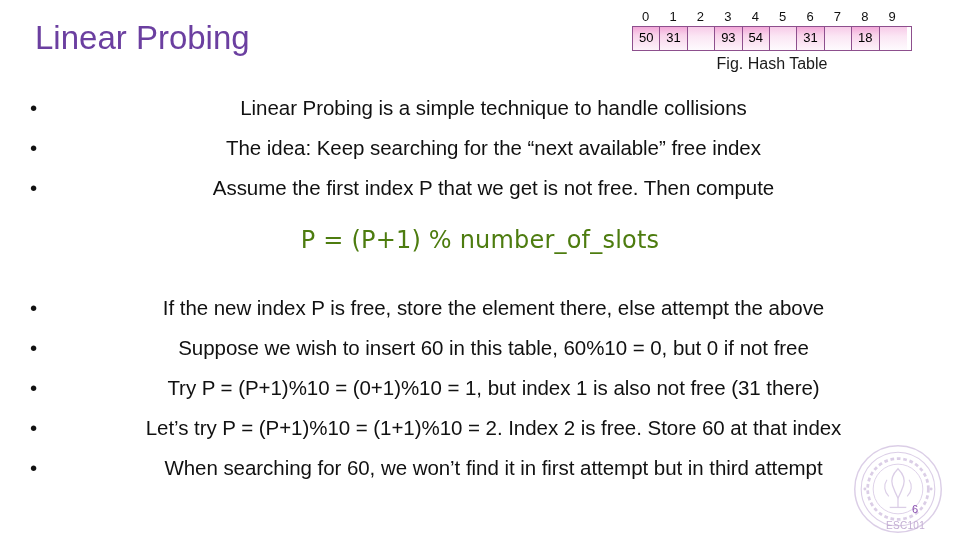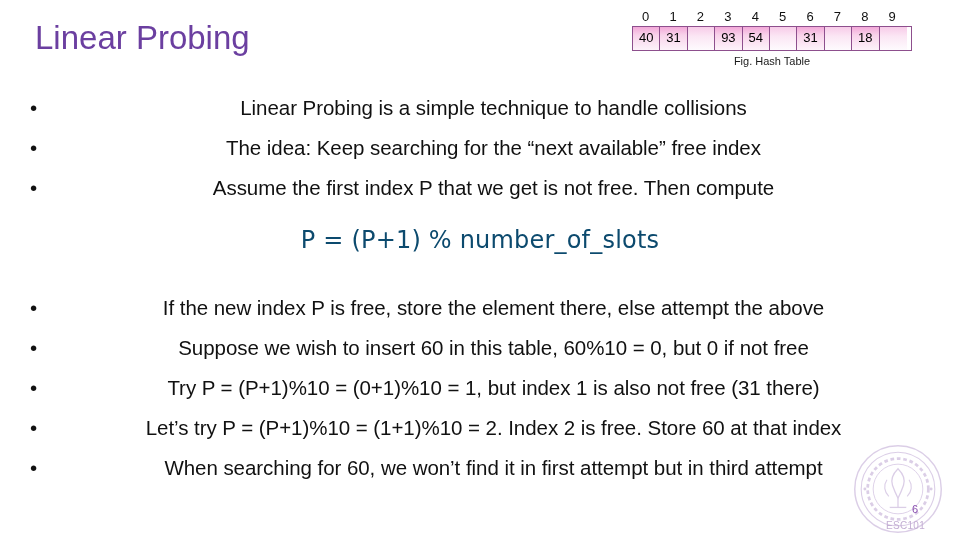--- a/index.html
+++ b/index.html
@@ -62,21 +62,21 @@
     text-align: center;
     color: #000;
   }
   .ht-cell:last-child { border-right: none; }
   .ht-cell.empty {
     background: linear-gradient(to bottom, #f7cbe8 0%, #fbe6f4 40%, #fefbfe 100%);
   }
   #hash-caption {
     margin-top: 4px;
     text-align: center;
-    font-size: 11px;
+    font-size: 16px;
     color: #1a1a1a;
   }
 
   
   .bullets {
     position: absolute;
     left: 30px;
     width: 905px;
   }
   #bullets-top { top: 88px; }
@@ -105,21 +105,21 @@
 
   
   #formula {
     position: absolute;
     left: 0;
     top: 224px;
     width: 960px;
     text-align: center;
     font-size: 24px;
     line-height: 32px;
-    color: #0c4a6e;
+    color: #4d7c0f;
     font-family: "DejaVu Sans", sans-serif;
     letter-spacing: 0.2px;
   }
 
   
   #logo-watermark {
     position: absolute;
     left: 852px;
     top: 443px;
     width: 92px;
@@ -154,21 +154,21 @@
     <div class="ht-index">2</div>
     <div class="ht-index">3</div>
     <div class="ht-index">4</div>
     <div class="ht-index">5</div>
     <div class="ht-index">6</div>
     <div class="ht-index">7</div>
     <div class="ht-index">8</div>
     <div class="ht-index">9</div>
   </div>
   <div class="ht-cell-row">
-    <div class="ht-cell">40</div>
+    <div class="ht-cell">50</div>
     <div class="ht-cell">31</div>
     <div class="ht-cell empty"></div>
     <div class="ht-cell">93</div>
     <div class="ht-cell">54</div>
     <div class="ht-cell empty"></div>
     <div class="ht-cell">31</div>
     <div class="ht-cell empty"></div>
     <div class="ht-cell">18</div>
     <div class="ht-cell empty"></div>
   </div>

